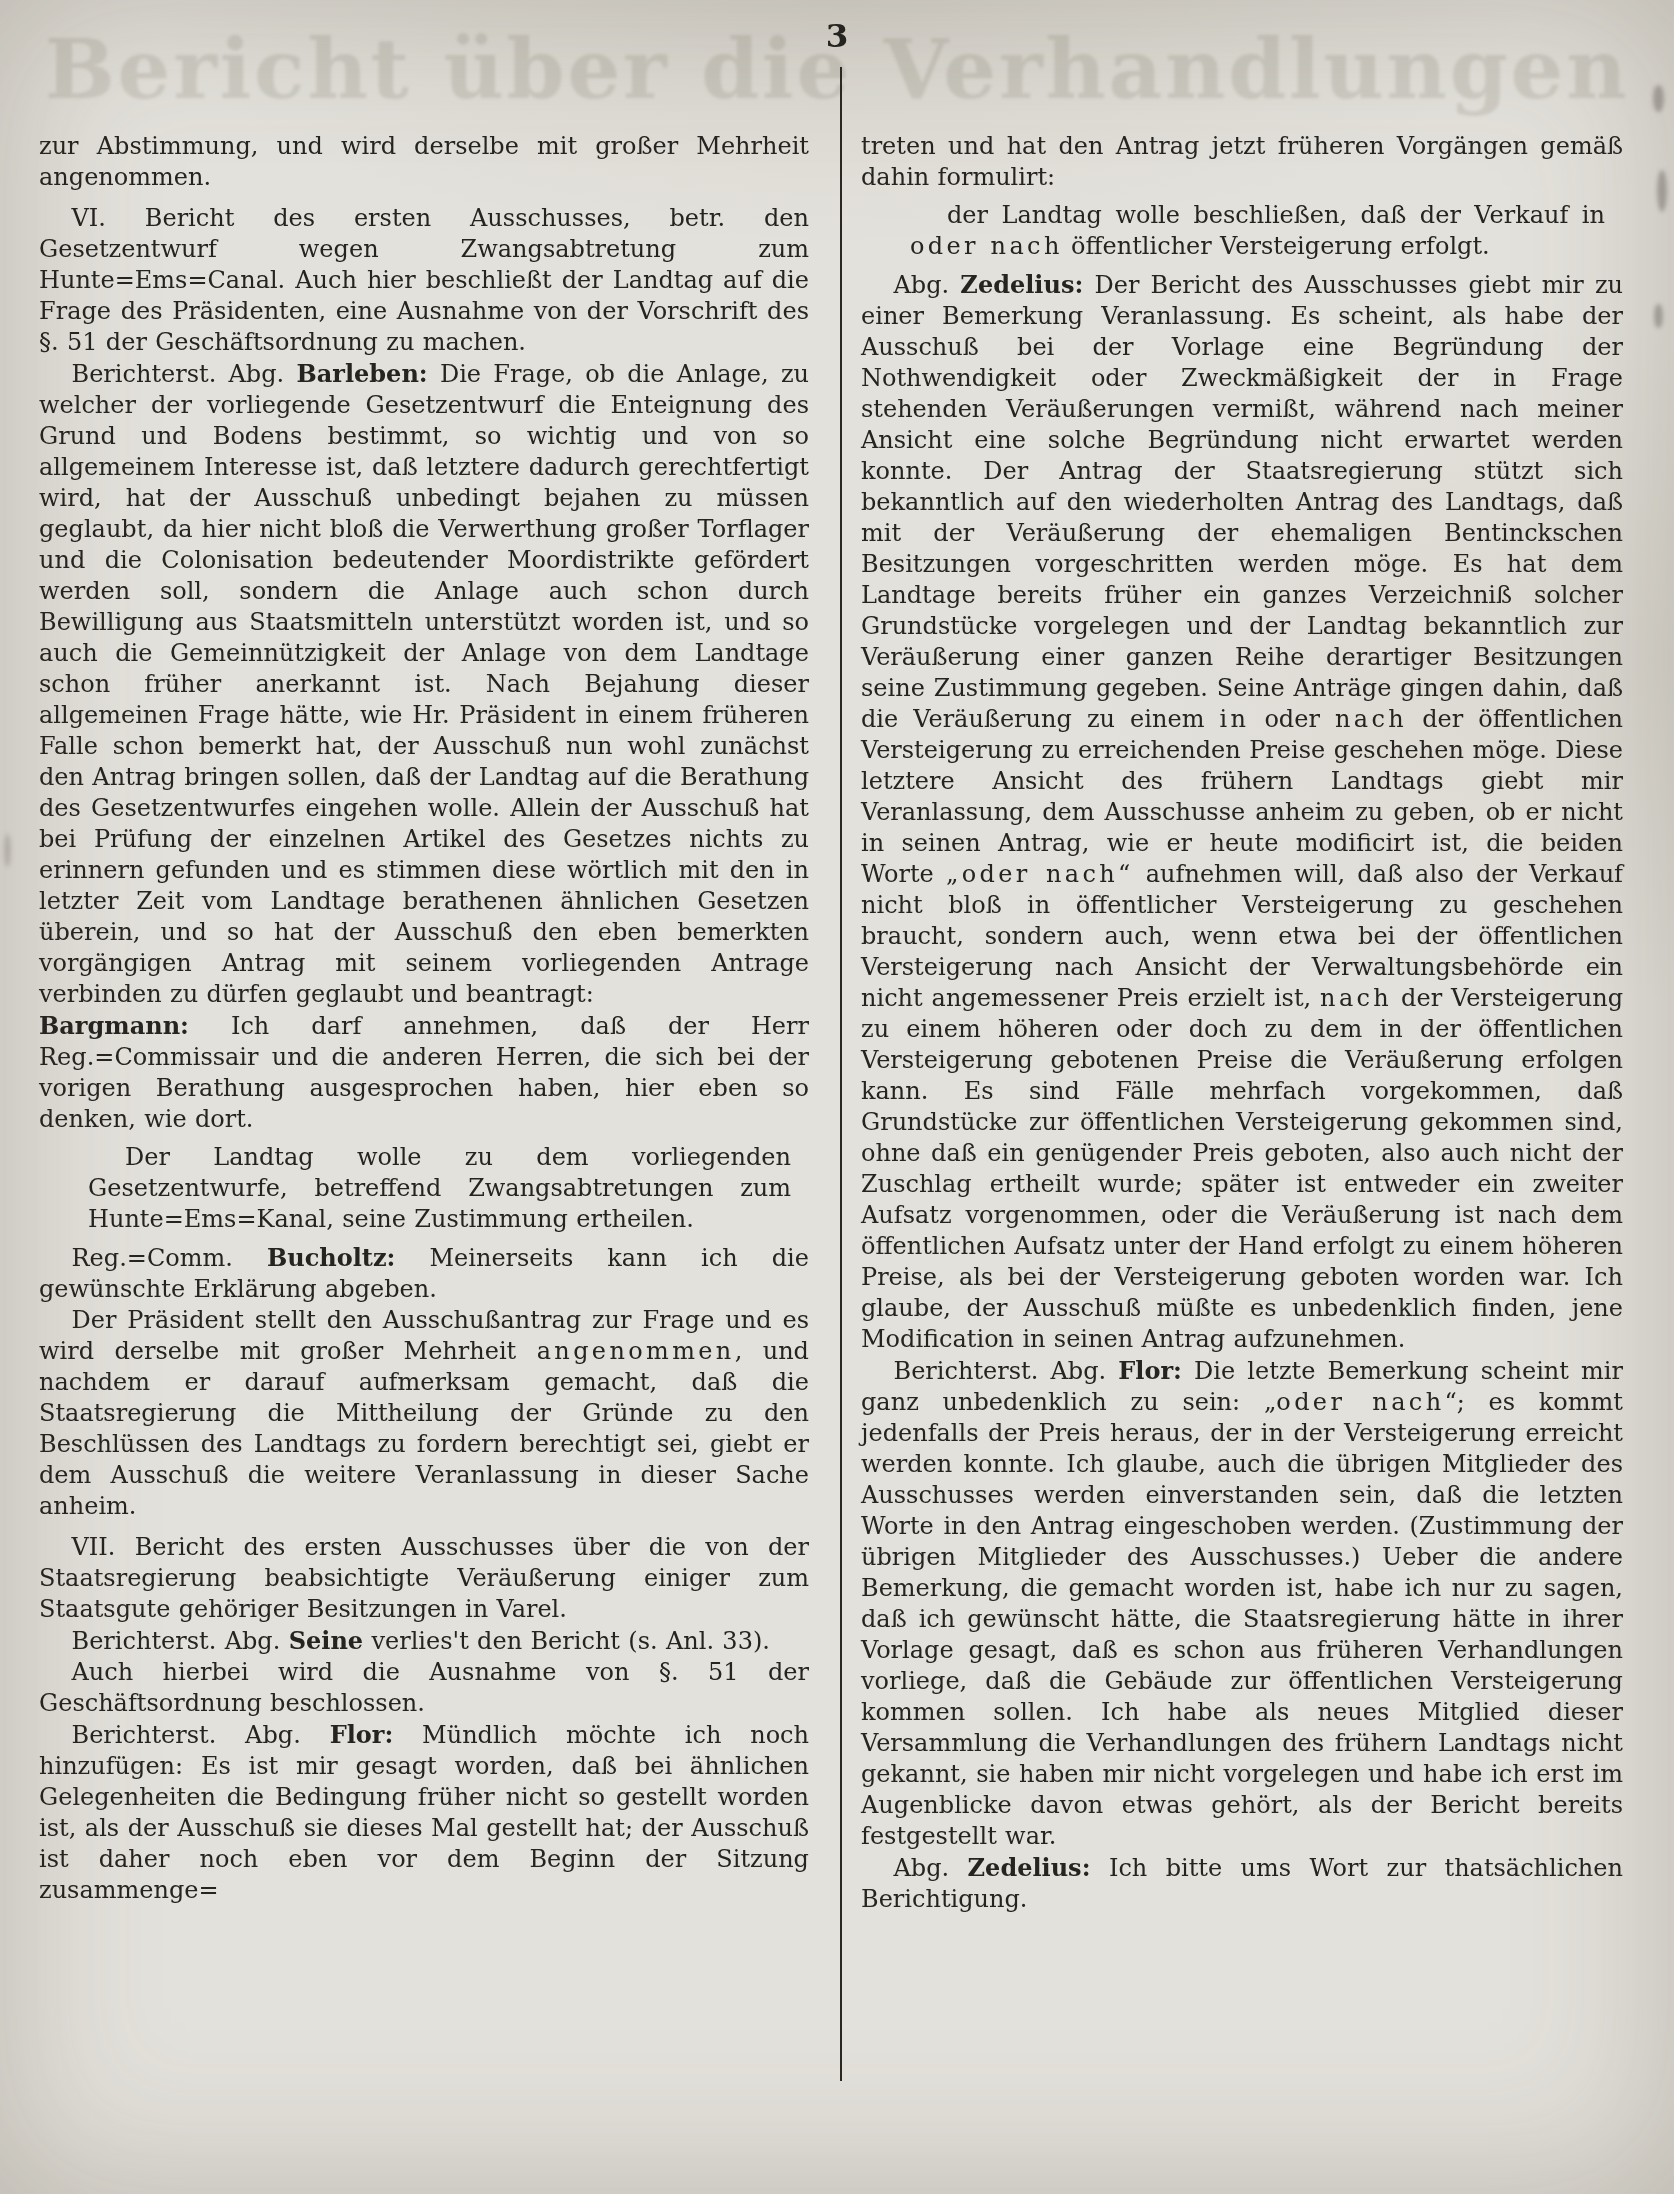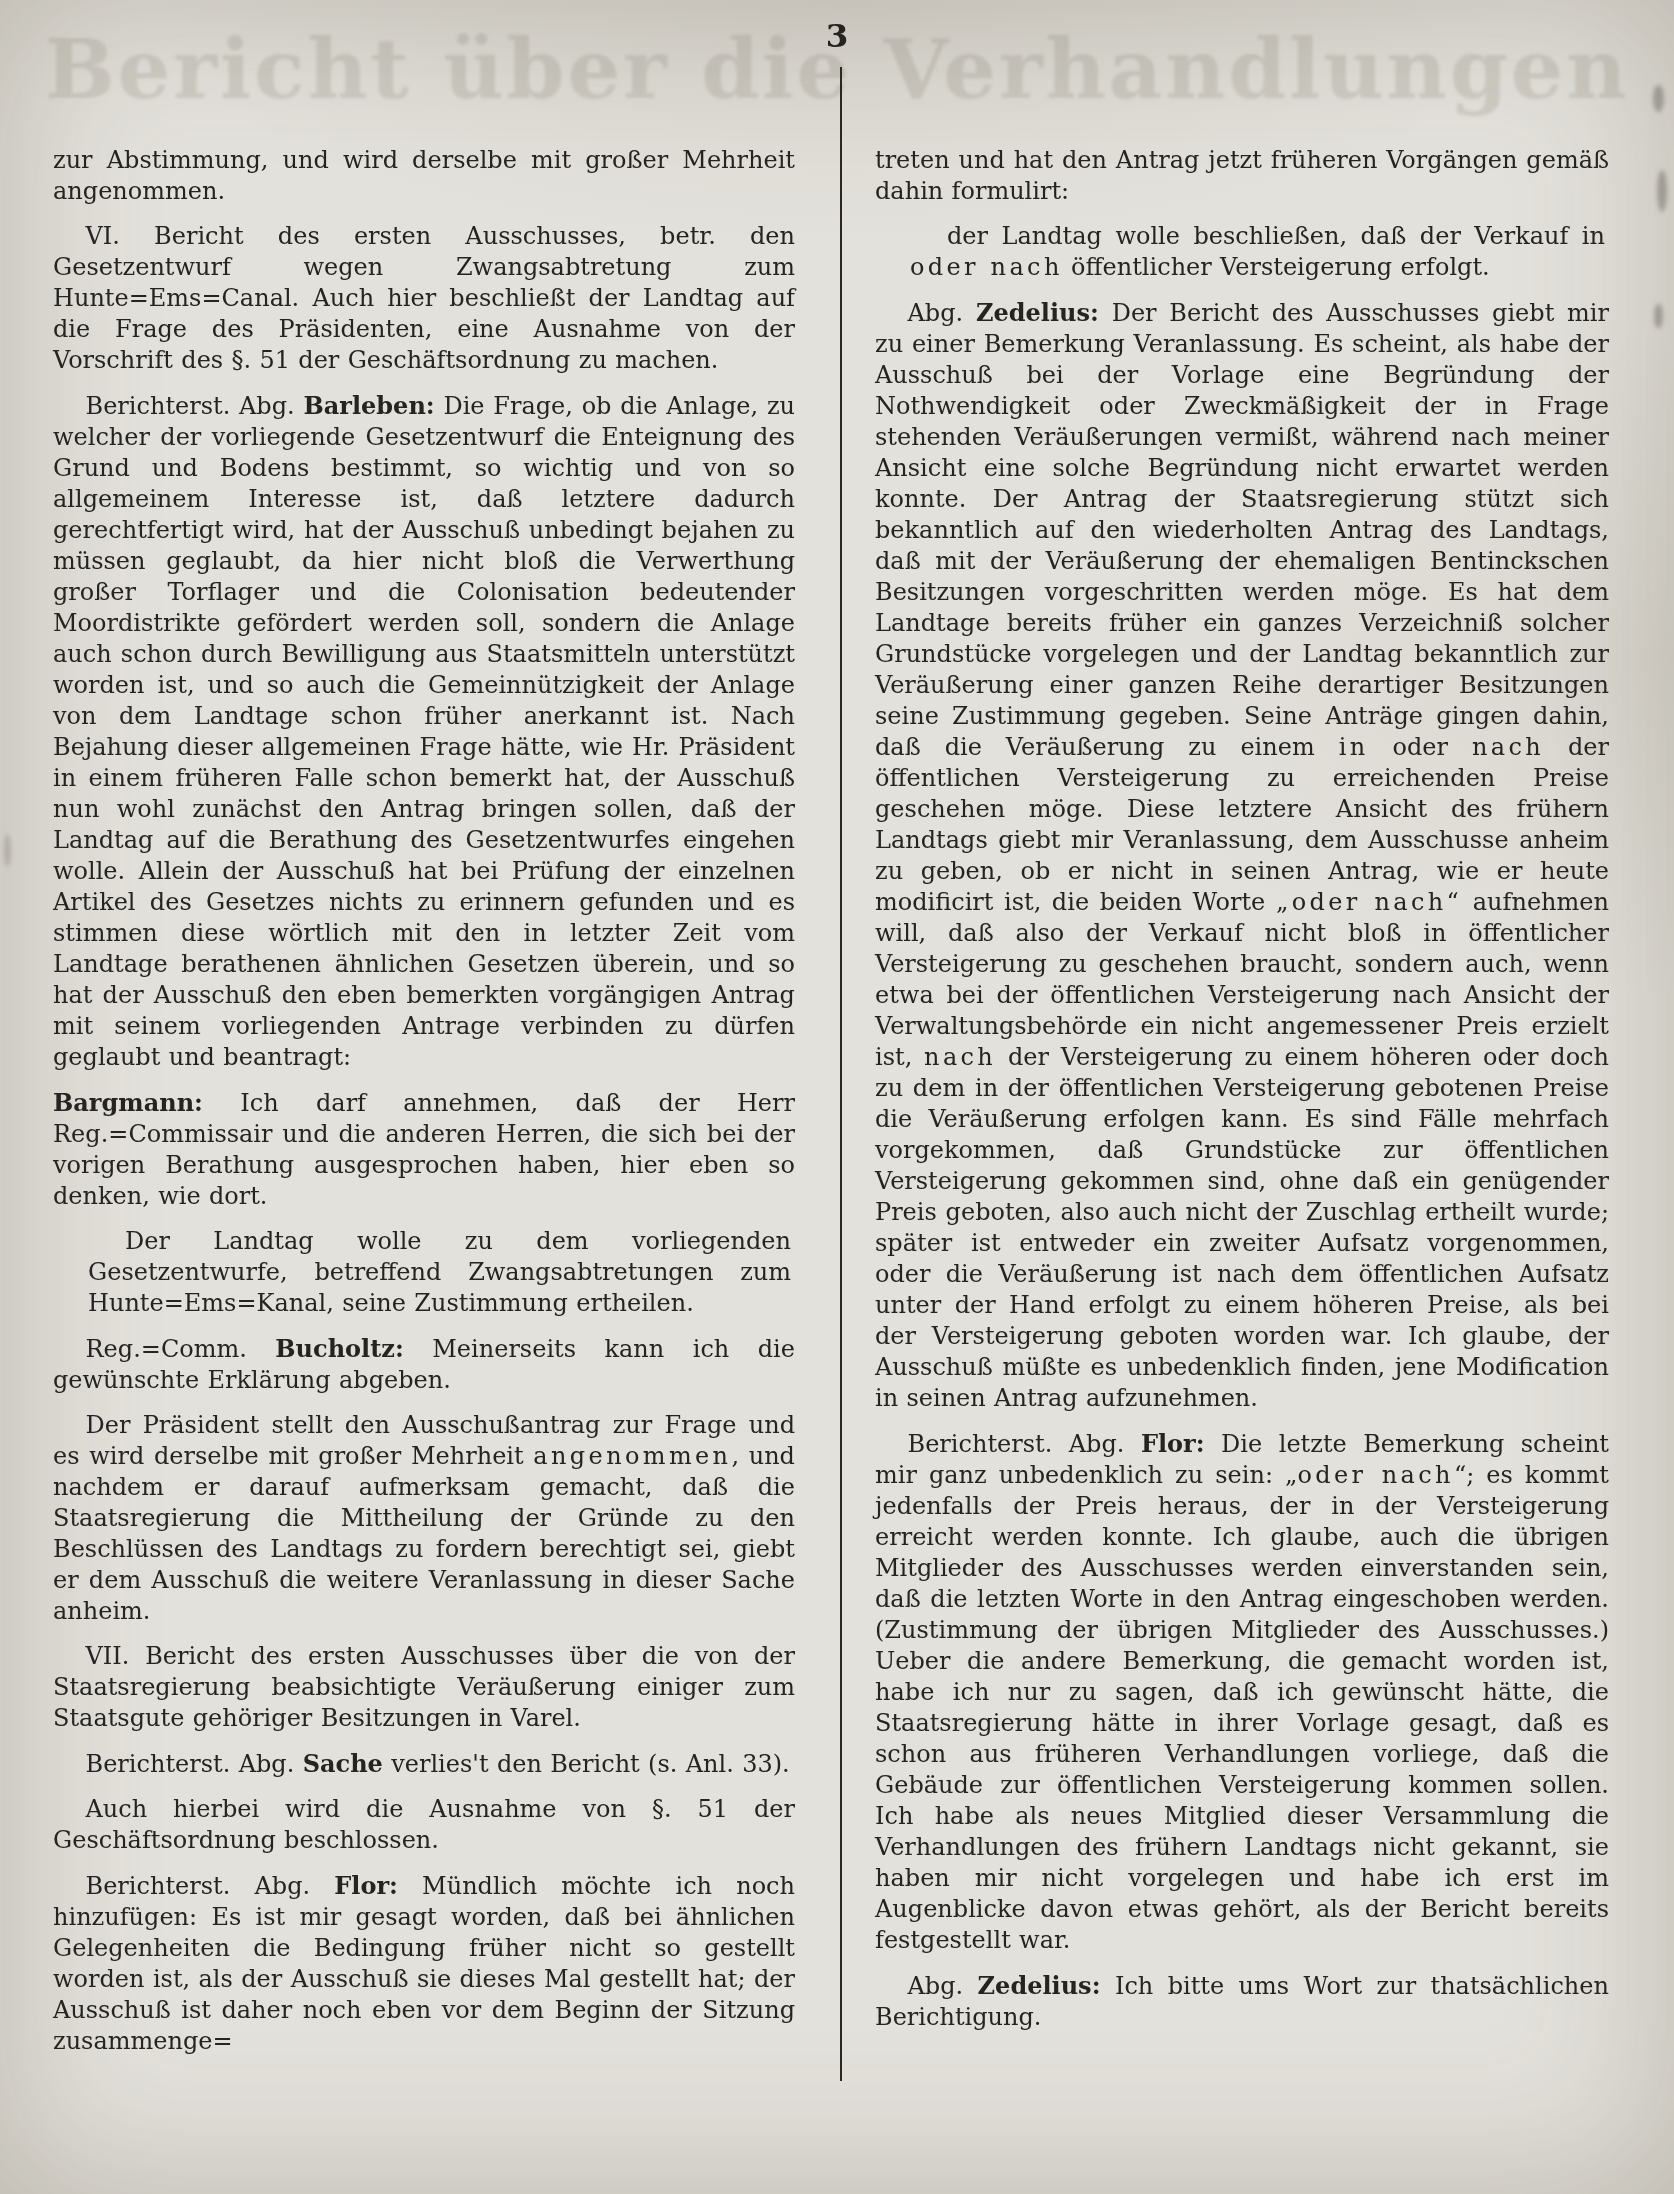--- a/index.html
+++ b/index.html
@@ -56,21 +56,21 @@
   .column {
     position: absolute;
     top: 131px;
     font-size: 24px;
     line-height: 31px;
     text-align: justify;
     word-spacing: 0.7px;
   }
   .column.left  { left: 39px;   width: 770px; }
   .column.right { left: 861px; width: 762px; }
-  .para { margin: 14px; text-indent: 32.5px; }
+  .para { margin: 0; text-indent: 32.5px; }
   .para.cont { text-indent: 0; }
   .para.section { margin-top: 10px; }
   .para.quote {
     margin: 7px 18px 7px 49px;
     text-indent: 37px;
   }
   .bold { font-weight: bold; }
   .sperr { letter-spacing: 0.14em; }
   .stain {
     position: absolute;
@@ -93,21 +93,21 @@
   <div class="divider"></div>
   <div class="column left" id="col-left">
       <p class="para cont"><span>zur Abstimmung, und wird derselbe mit großer Mehrheit angenommen.</span></p>
       <p class="para section"><span>VI. Bericht des ersten Ausschusses, betr. den Gesetzentwurf wegen Zwangsabtretung zum Hunte=Ems=Canal. Auch hier beschließt der Landtag auf die Frage des Präsidenten, eine Ausnahme von der Vorschrift des §. 51 der Geschäftsordnung zu machen.</span></p>
       <p class="para normal"><span>Berichterst. Abg. </span><span class="bold">Barleben:</span><span> Die Frage, ob die Anlage, zu welcher der vorliegende Gesetzentwurf die Enteignung des Grund und Bodens bestimmt, so wichtig und von so allgemeinem Interesse ist, daß letztere dadurch gerechtfertigt wird, hat der Ausschuß unbedingt bejahen zu müssen geglaubt, da hier nicht bloß die Verwerthung großer Torflager und die Colonisation bedeutender Moordistrikte gefördert werden soll, sondern die Anlage auch schon durch Bewilligung aus Staatsmitteln unterstützt worden ist, und so auch die Gemeinnützigkeit der Anlage von dem Landtage schon früher anerkannt ist. Nach Bejahung dieser allgemeinen Frage hätte, wie Hr. Präsident in einem früheren Falle schon bemerkt hat, der Ausschuß nun wohl zunächst den Antrag bringen sollen, daß der Landtag auf die Berathung des Gesetzentwurfes eingehen wolle. Allein der Ausschuß hat bei Prüfung der einzelnen Artikel des Gesetzes nichts zu erinnern gefunden und es stimmen diese wörtlich mit den in letzter Zeit vom Landtage berathenen ähnlichen Gesetzen überein, und so hat der Ausschuß den eben bemerkten vorgängigen Antrag mit seinem vorliegenden Antrage verbinden zu dürfen geglaubt und beantragt:</span></p>
       <p class="para cont"><span class="bold">Bargmann:</span><span> Ich darf annehmen, daß der Herr Reg.=Commissair und die anderen Herren, die sich bei der vorigen Berathung ausgesprochen haben, hier eben so denken, wie dort.</span></p>
       <p class="para quote"><span>Der Landtag wolle zu dem vorliegenden Gesetzentwurfe, betreffend Zwangsabtretungen zum Hunte=Ems=Kanal, seine Zustimmung ertheilen.</span></p>
       <p class="para normal"><span>Reg.=Comm. </span><span class="bold">Bucholtz:</span><span> Meinerseits kann ich die gewünschte Erklärung abgeben.</span></p>
       <p class="para normal"><span>Der Präsident stellt den Ausschußantrag zur Frage und es wird derselbe mit großer Mehrheit </span><span class="sperr">angenommen</span><span>, und nachdem er darauf aufmerksam gemacht, daß die Staatsregierung die Mittheilung der Gründe zu den Beschlüssen des Landtags zu fordern berechtigt sei, giebt er dem Ausschuß die weitere Veranlassung in dieser Sache anheim.</span></p>
       <p class="para section"><span>VII. Bericht des ersten Ausschusses über die von der Staatsregierung beabsichtigte Veräußerung einiger zum Staatsgute gehöriger Besitzungen in Varel.</span></p>
-      <p class="para normal"><span>Berichterst. Abg. </span><span class="bold">Sache</span><span> verlies't den Bericht (s. Anl. 33).</span></p>
+      <p class="para normal"><span>Berichterst. Abg. </span><span class="bold">Seine</span><span> verlies't den Bericht (s. Anl. 33).</span></p>
       <p class="para normal"><span>Auch hierbei wird die Ausnahme von §. 51 der Geschäftsordnung beschlossen.</span></p>
       <p class="para normal"><span>Berichterst. Abg. </span><span class="bold">Flor:</span><span> Mündlich möchte ich noch hinzufügen: Es ist mir gesagt worden, daß bei ähnlichen Gelegenheiten die Bedingung früher nicht so gestellt worden ist, als der Ausschuß sie dieses Mal gestellt hat; der Ausschuß ist daher noch eben vor dem Beginn der Sitzung zusammenge=</span></p>
     </div>
   <div class="column right" id="col-right">
       <p class="para cont"><span>treten und hat den Antrag jetzt früheren Vorgängen gemäß dahin formulirt:</span></p>
       <p class="para quote"><span>der Landtag wolle beschließen, daß der Verkauf in </span><span class="sperr">oder nach</span><span> öffentlicher Versteigerung erfolgt.</span></p>
       <p class="para normal"><span>Abg. </span><span class="bold">Zedelius:</span><span> Der Bericht des Ausschusses giebt mir zu einer Bemerkung Veranlassung. Es scheint, als habe der Ausschuß bei der Vorlage eine Begründung der Nothwendigkeit oder Zweckmäßigkeit der in Frage stehenden Veräußerungen vermißt, während nach meiner Ansicht eine solche Begründung nicht erwartet werden konnte. Der Antrag der Staatsregierung stützt sich bekanntlich auf den wiederholten Antrag des Landtags, daß mit der Veräußerung der ehemaligen Bentinckschen Besitzungen vorgeschritten werden möge. Es hat dem Landtage bereits früher ein ganzes Verzeichniß solcher Grundstücke vorgelegen und der Landtag bekanntlich zur Veräußerung einer ganzen Reihe derartiger Besitzungen seine Zustimmung gegeben. Seine Anträge gingen dahin, daß die Veräußerung zu einem </span><span class="sperr">in</span><span> oder </span><span class="sperr">nach</span><span> der öffentlichen Versteigerung zu erreichenden Preise geschehen möge. Diese letztere Ansicht des frühern Landtags giebt mir Veranlassung, dem Ausschusse anheim zu geben, ob er nicht in seinen Antrag, wie er heute modificirt ist, die beiden Worte </span><span class="sperr">„oder nach“</span><span> aufnehmen will, daß also der Verkauf nicht bloß in öffentlicher Versteigerung zu geschehen braucht, sondern auch, wenn etwa bei der öffentlichen Versteigerung nach Ansicht der Verwaltungsbehörde ein nicht angemessener Preis erzielt ist, </span><span class="sperr">nach</span><span> der Versteigerung zu einem höheren oder doch zu dem in der öffentlichen Versteigerung gebotenen Preise die Veräußerung erfolgen kann. Es sind Fälle mehrfach vorgekommen, daß Grundstücke zur öffentlichen Versteigerung gekommen sind, ohne daß ein genügender Preis geboten, also auch nicht der Zuschlag ertheilt wurde; später ist entweder ein zweiter Aufsatz vorgenommen, oder die Veräußerung ist nach dem öffentlichen Aufsatz unter der Hand erfolgt zu einem höheren Preise, als bei der Versteigerung geboten worden war. Ich glaube, der Ausschuß müßte es unbedenklich finden, jene Modification in seinen Antrag aufzunehmen.</span></p>
       <p class="para normal"><span>Berichterst. Abg. </span><span class="bold">Flor:</span><span> Die letzte Bemerkung scheint mir ganz unbedenklich zu sein: „</span><span class="sperr">oder nach</span><span>“; es kommt jedenfalls der Preis heraus, der in der Versteigerung erreicht werden konnte. Ich glaube, auch die übrigen Mitglieder des Ausschusses werden einverstanden sein, daß die letzten Worte in den Antrag eingeschoben werden. (Zustimmung der übrigen Mitglieder des Ausschusses.) Ueber die andere Bemerkung, die gemacht worden ist, habe ich nur zu sagen, daß ich gewünscht hätte, die Staatsregierung hätte in ihrer Vorlage gesagt, daß es schon aus früheren Verhandlungen vorliege, daß die Gebäude zur öffentlichen Versteigerung kommen sollen. Ich habe als neues Mitglied dieser Versammlung die Verhandlungen des frühern Landtags nicht gekannt, sie haben mir nicht vorgelegen und habe ich erst im Augenblicke davon etwas gehört, als der Bericht bereits festgestellt war.</span></p>
       <p class="para normal"><span>Abg. </span><span class="bold">Zedelius:</span><span> Ich bitte ums Wort zur thatsächlichen Berichtigung.</span></p>
     </div>

